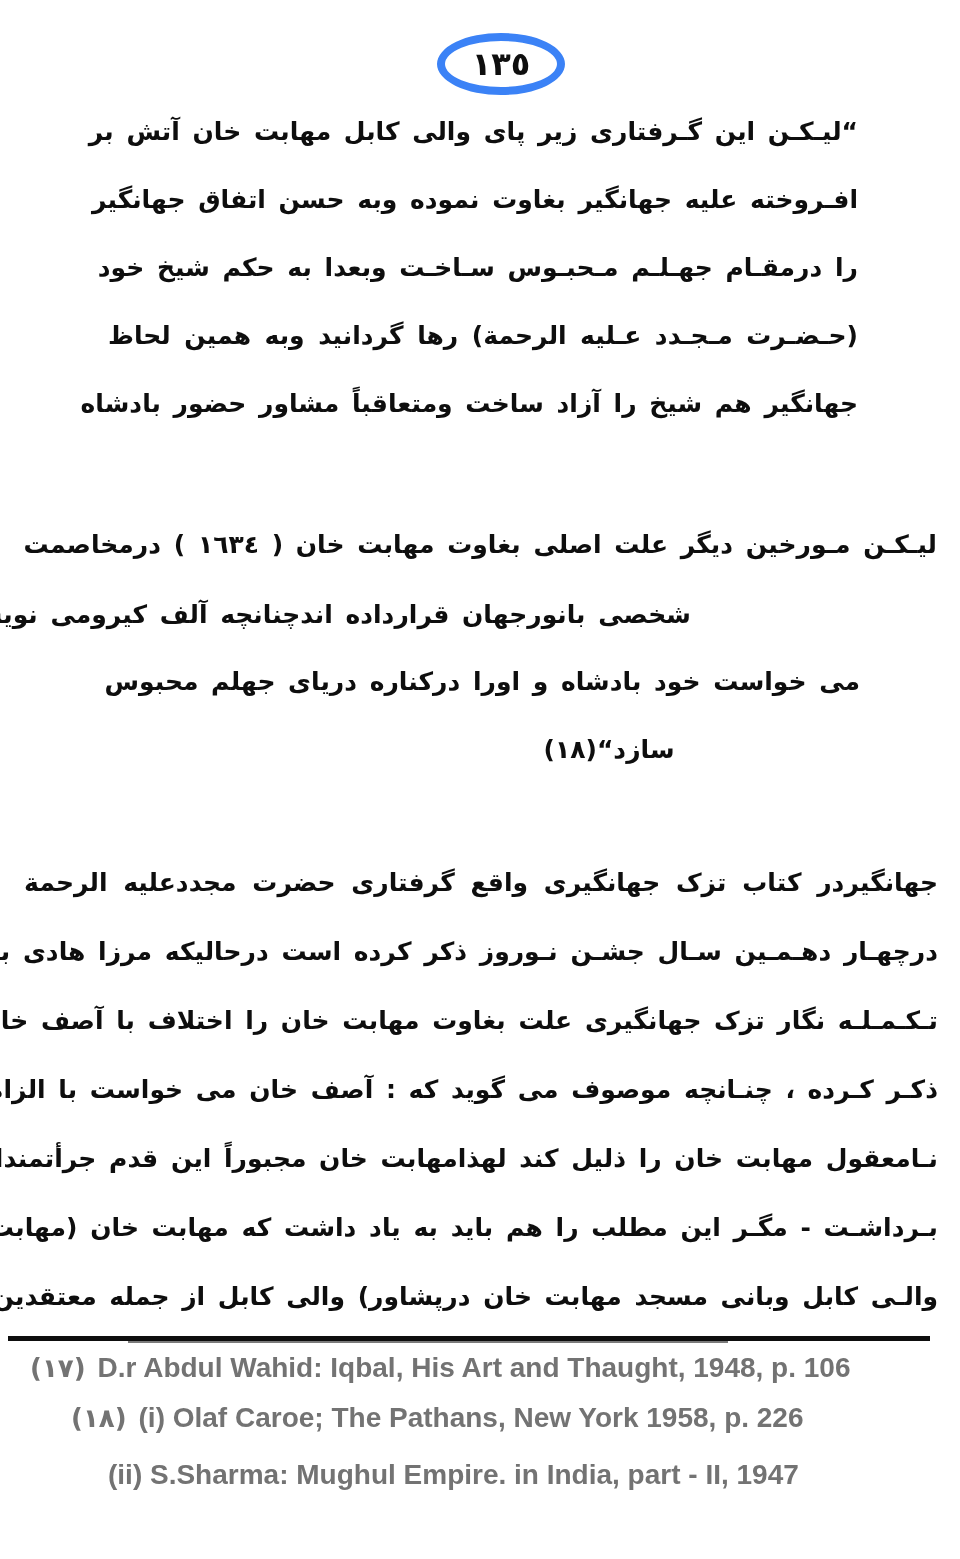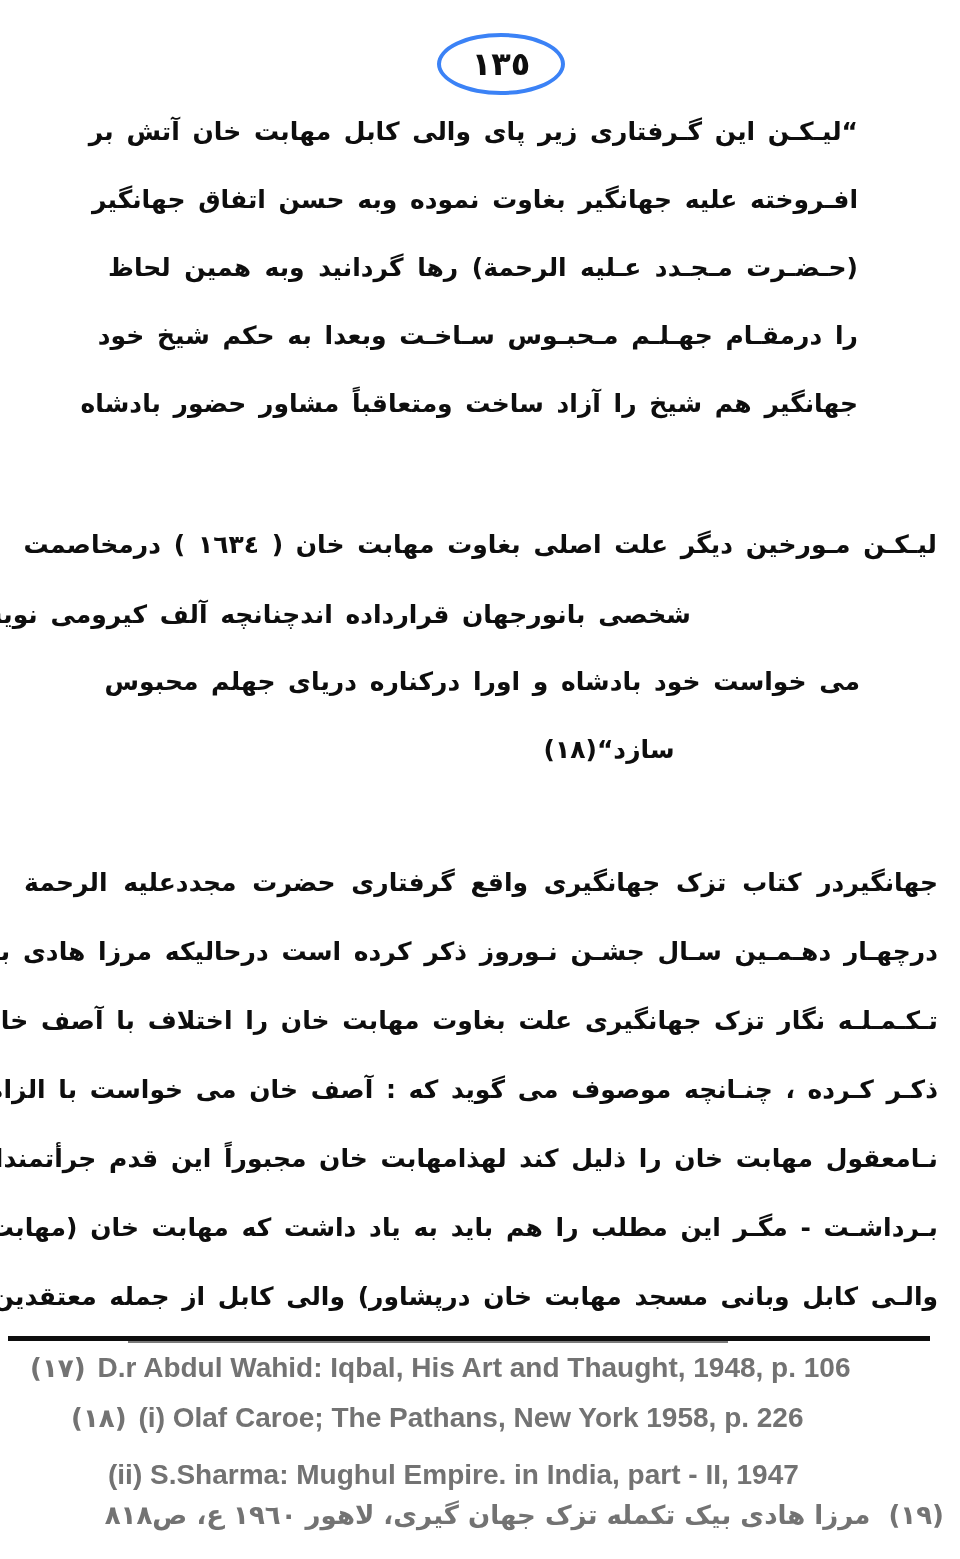--- a/index.html
+++ b/index.html
@@ -8,21 +8,21 @@
     width:960px;height:1559px;
     background:#ffffff;
     color:#0e0e0e;
     overflow:hidden;
     font-family:"DejaVu Sans",sans-serif;
   }
   
   .page-number-badge{
     position:absolute;left:437px;top:33px;
     width:128px;height:62px;
-    border:4px solid #3b82f6;border-radius:50%;
+    border:8px solid #3b82f6;border-radius:50%;
     display:flex;align-items:center;justify-content:center;
     box-sizing:border-box;
   }
   .page-number-badge .num{
     font-size:32px;font-weight:bold;direction:rtl;
   }
   
   .fa-block{
     position:absolute;direction:rtl;
     font-weight:bold;
@@ -86,22 +86,22 @@
 
 <div class="page">
 
   <div class="page-number-badge">
     <span class="num">١٣٥</span>
   </div>
 
   <div class="fa-block q1" style="left:108px;top:98px;width:750px;">
     <div class="tline">“لیـکـن این گـرفتاری زیر پای والی کابل مهابت خان آتش بر</div>
     <div class="tline">افـروخته علیه جهانگیر بغاوت نموده وبه حسن اتفاق جهانگیر</div>
+    <div class="tline">را درمقـام جهـلـم مـحبـوس سـاخـت وبعدا به حکم شیخ خود</div>
     <div class="tline">(حـضـرت مـجـدد عـلیه الرحمة) رها گردانید وبه همین لحاظ</div>
-    <div class="tline">را درمقـام جهـلـم مـحبـوس سـاخـت وبعدا به حکم شیخ خود</div>
     <div class="tline">جهانگیر هم شیخ را آزاد ساخت ومتعاقباً مشاور حضور بادشاه</div>
   </div>
 
   <div class="fa-block p2" style="left:25px;top:510px;width:912px;">
     <div class="tline">لیـکـن مـورخین دیگر علت اصلی بغاوت مهابت خان ( ١٦٣٤ ) درمخاصمت</div>
     <div class="tline endleft">شخصی بانورجهان قرارداده اندچنانچه آلف کیرومی نویسد:</div>
   </div>
 
   <div class="fa-block q2" style="left:118px;top:648px;width:742px;">
     <div class="tline">می خواست خود بادشاه و اورا درکناره دریای جهلم محبوس</div>
@@ -125,17 +125,14 @@
   </div>
 
   <div class="fn" style="left:30px;top:1402px;margin-left:41px;">
     <span class="fn-label">(١٨)</span><span class="fn-text">(i) Olaf Caroe; The Pathans, New York 1958, p. 226</span>
   </div>
 
   <div class="fn" style="left:108px;top:1452px;margin-top:7px;">
     <span class="fn-text">(ii) S.Sharma: Mughul Empire. in India, part - II, 1947</span>
   </div>
 
-  <div class="fn fn-19" style="top:1500px;">
-    <span class="fn-label">(١٩)</span><span class="fn-text">مرزا هادی بیک تکمله تزک جهان گیری، لاهور ١٩٦٠ ع، ص٨١٨</span>
-  </div>
 
 </div>
 
 </body></html>

